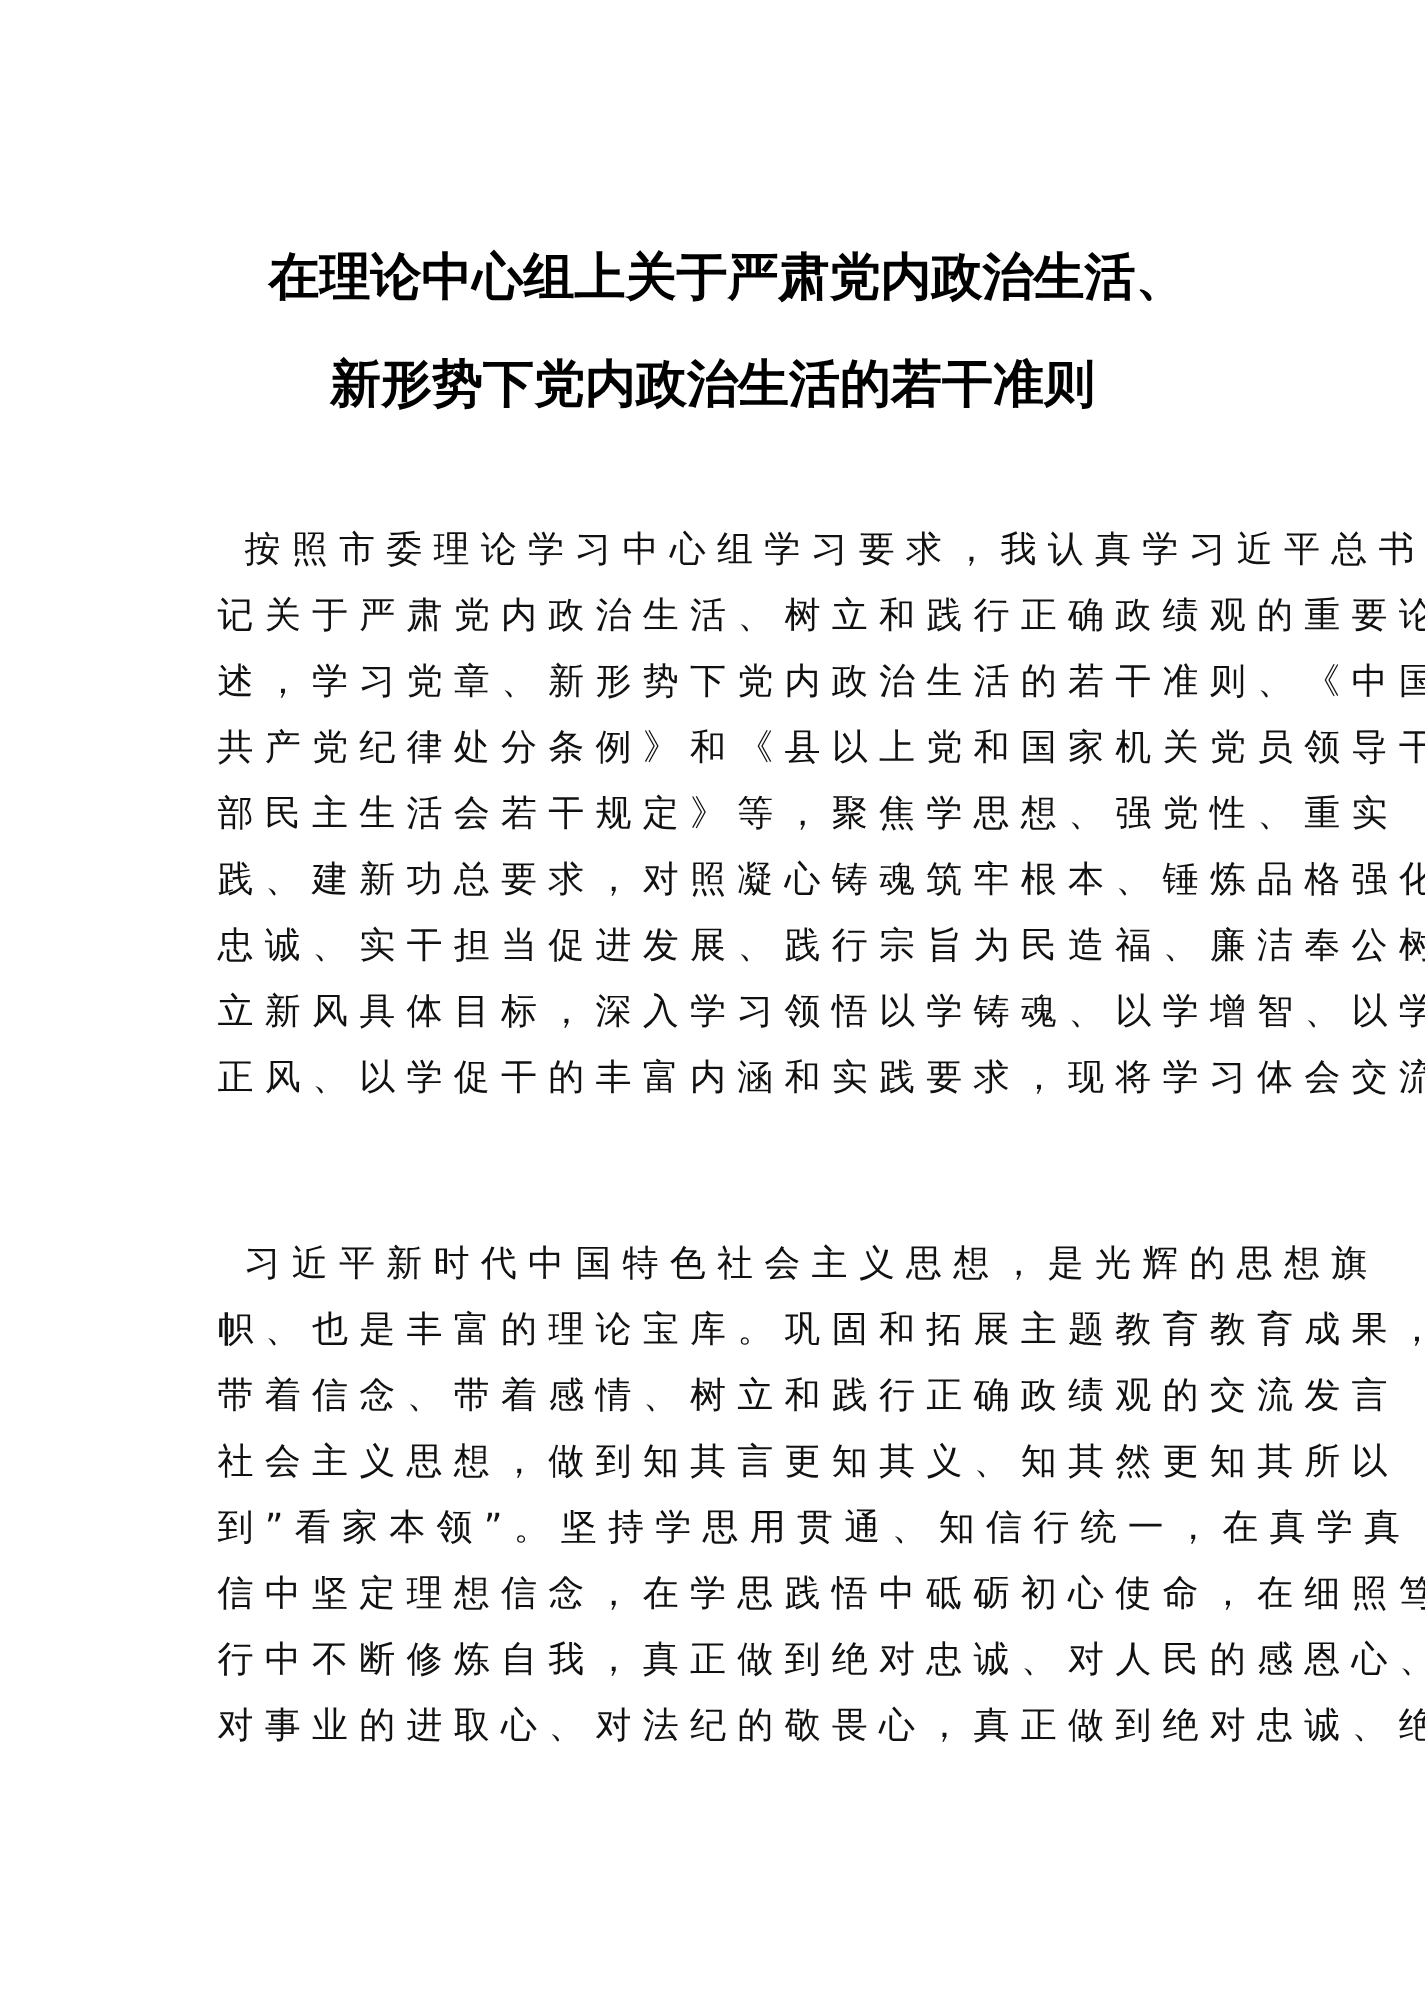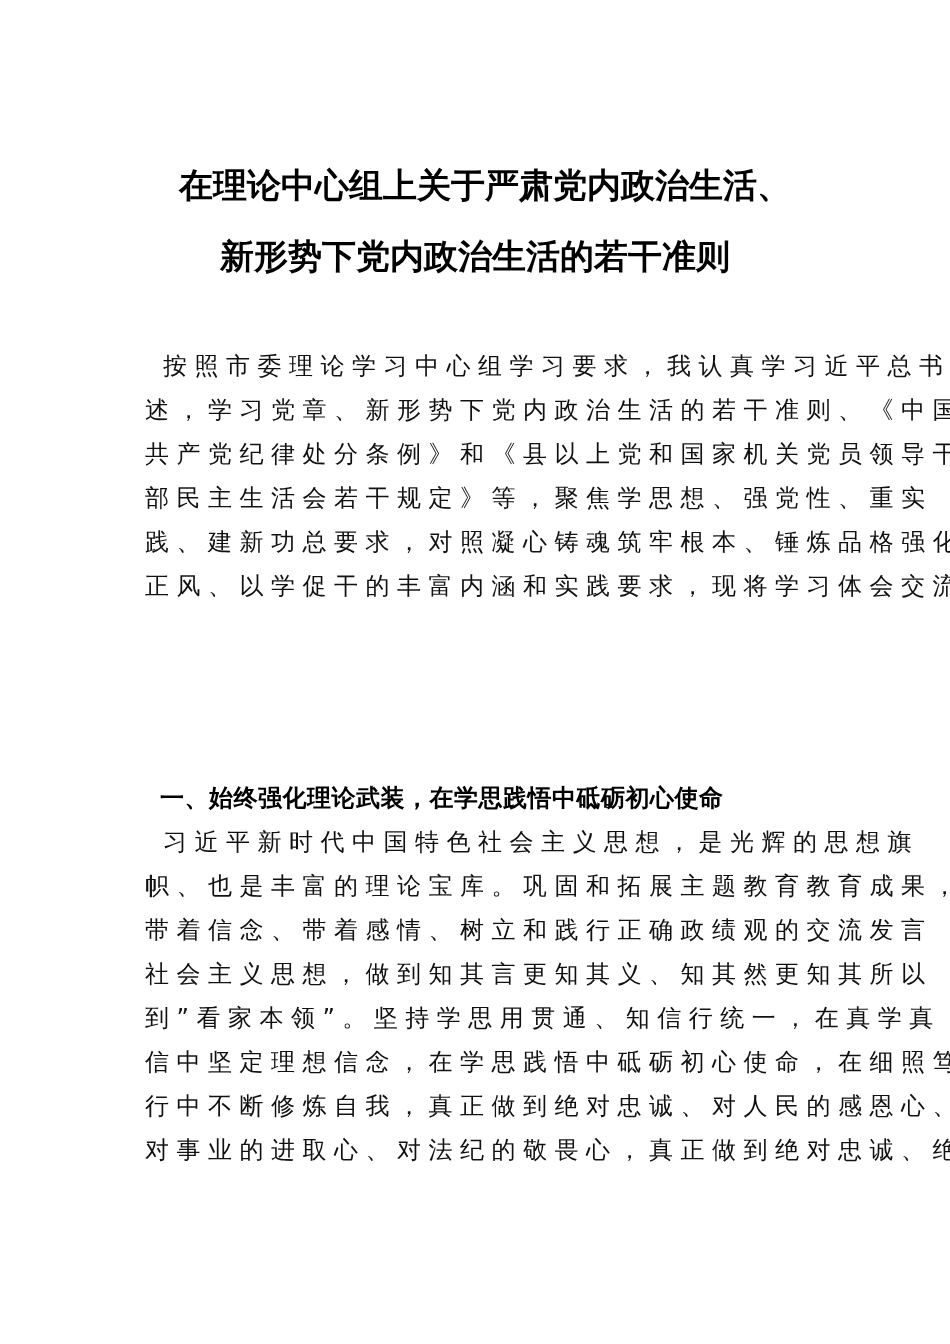--- a/index.html
+++ b/index.html
@@ -30,28 +30,30 @@
 </head>
 <body>
 
 <div class="page">
 
   <div class="title l1">在理论中心组上关于严肃党内政治生活、</div>
   <div class="title l2">新形势下党内政治生活的若干准则</div>
 
   <div class="body-block" style="top:316px;margin-top:28px;">
     <div class="line indent">按照市委理论学习中心组学习要求，我认真学习近平总书</div>
+    <div class="line">记关于严肃党内政治生活、树立和践行正确政绩观的重要论</div>
     <div class="line">述，学习党章、新形势下党内政治生活的若干准则、《中国</div>
     <div class="line">共产党纪律处分条例》和《县以上党和国家机关党员领导干</div>
     <div class="line">部民主生活会若干规定》等，聚焦学思想、强党性、重实</div>
     <div class="line">践、建新功总要求，对照凝心铸魂筑牢根本、锤炼品格强化</div>
+    <div class="line">忠诚、实干担当促进发展、践行宗旨为民造福、廉洁奉公树</div>
+    <div class="line">立新风具体目标，深入学习领悟以学铸魂、以学增智、以学</div>
     <div class="line">正风、以学促干的丰富内涵和实践要求，现将学习体会交流</div>
   </div>
 
-  <div class="heading">一、始终强化理论武装，在学思践悟中砥砺初心使命</div>
 
   <div class="body-block" style="top:820px;">
     <div class="line indent">习近平新时代中国特色社会主义思想，是光辉的思想旗</div>
     <div class="line">帜、也是丰富的理论宝库。巩固和拓展主题教育教育成果，</div>
     <div class="line">带着信念、带着感情、树立和践行正确政绩观的交流发言</div>
     <div class="line">社会主义思想，做到知其言更知其义、知其然更知其所以</div>
     <div class="line">到”看家本领”。坚持学思用贯通、知信行统一，在真学真</div>
     <div class="line">信中坚定理想信念，在学思践悟中砥砺初心使命，在细照笃</div>
     <div class="line">行中不断修炼自我，真正做到绝对忠诚、对人民的感恩心、</div>
     <div class="line">对事业的进取心、对法纪的敬畏心，真正做到绝对忠诚、绝</div>

